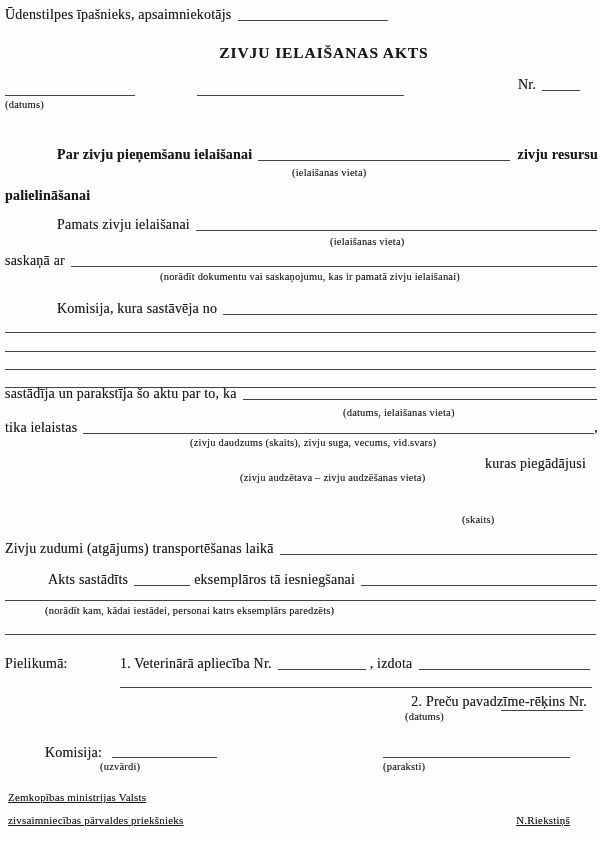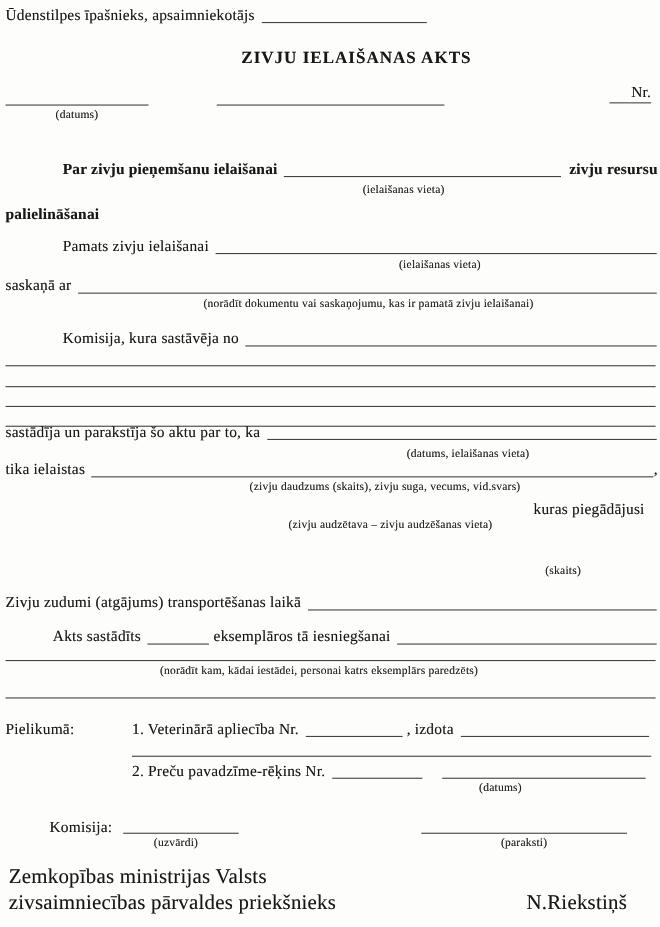--- a/index.html
+++ b/index.html
@@ -6,43 +6,43 @@
   .doc{
     position:relative;width:600px;height:843px;background:#fdfdfb;
     font-family:"Liberation Serif", serif;font-size:14px;color:#181818;
     letter-spacing:0.2px;overflow:hidden;
     text-shadow:0 0 0.4px rgba(20,20,20,0.45);
   }
   .row{position:absolute;display:flex;align-items:flex-end;line-height:17px;}
   .fill{flex:1;border-bottom:1.3px solid #434343;margin:0 0 2px 6px;}
   .bline{border-bottom:1.3px solid #434343;margin:0 4px 2px 6px;}
   .hr{position:absolute;height:0;border-top:1.3px solid #434343;}
-  .cap{position:absolute;font-size:10.5px;line-height:12px;text-align:center;color:#1d1d1d;}
+  .cap{position:absolute;font-size:10.5px;line-height:12px;text-align:left;color:#1d1d1d;}
   .b{font-weight:bold;}
   .nowrap{white-space:nowrap;}
   .title{
     position:absolute;top:44px;left:0;right:0;text-align:center;padding-left:48px;
     font-weight:bold;font-size:15.5px;letter-spacing:0.9px;
   }
-  .footer{font-size:19px;letter-spacing:0.2px;}
+  .footer{font-size:11px;letter-spacing:0.2px;text-decoration:underline;}
   .fieldline{position:absolute;height:15px;border-bottom:1.3px solid #434343;}
 </style>
 </head>
 <body>
 
 <div class="doc">
 
   <div class="row" style="top:6px;left:5px;right:5px;text-align:right;">
     <span class="nowrap">Ūdenstilpes īpašnieks, apsaimniekotājs</span>
     <span class="bline" style="width:150px;"></span>
   </div>
 
   <div class="title">ZIVJU IELAIŠANAS AKTS</div>
 
-  <div class="row" style="top:76px;left:518px;width:74px;flex-direction:column;">
+  <div class="row" style="top:76px;left:518px;width:74px;">
     <span>Nr.</span>
     <span class="bline" style="width:38px;margin-right:0;"></span>
   </div>
 
   <div class="fieldline" style="top:80px;left:5px;width:130px;"></div>
   <div class="cap" style="top:99px;left:5px;width:130px;">(datums)</div>
   <div class="fieldline" style="top:80px;left:197px;width:207px;"></div>
 
   <div class="row" style="top:146px;left:5px;right:2px;padding-left:52px;">
     <span class="b nowrap">Par zivju pieņemšanu ielaišanai</span>
@@ -111,21 +111,21 @@
 
   <div class="row" style="top:655px;left:5px;">Pielikumā:</div>
   <div class="row" style="top:655px;left:120px;right:10px;">
     <span class="nowrap">1. Veterinārā apliecība Nr.</span>
     <span class="bline" style="width:88px;"></span>
     <span class="nowrap">, izdota</span>
     <span class="fill"></span>
   </div>
   <div class="hr" style="top:687px;left:120px;right:8px;"></div>
 
-  <div class="row" style="top:693px;left:120px;right:13px;">
+  <div class="row" style="top:693px;left:120px;right:13px;flex-direction:column;">
     <span class="nowrap">2. Preču pavadzīme-rēķins Nr.</span>
     <span class="bline" style="width:82px;"></span>
     <span class="fill" style="margin-left:14px;"></span>
   </div>
   <div class="cap" style="top:711px;left:405px;width:100px;">(datums)</div>
 
   <div class="row" style="top:744px;left:5px;margin-left:40px;">Komisija:</div>
   <div class="hr" style="top:757px;left:112px;width:105px;"></div>
   <div class="cap" style="top:761px;left:100px;width:120px;">(uzvārdi)</div>
   <div class="hr" style="top:757px;left:383px;width:187px;"></div>

